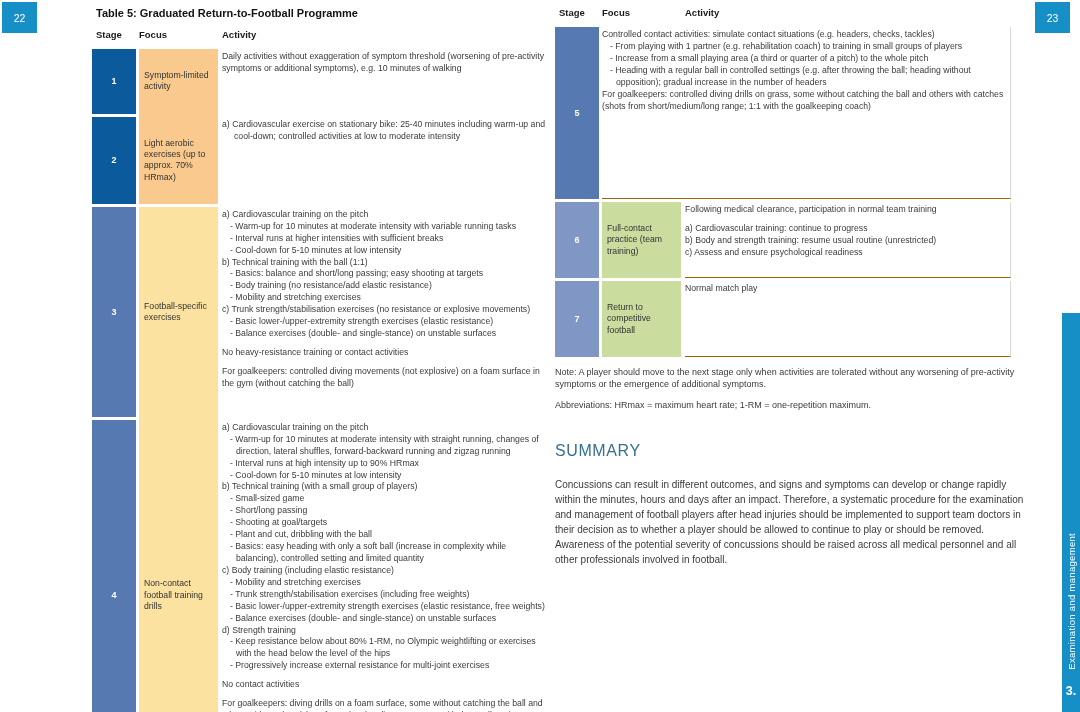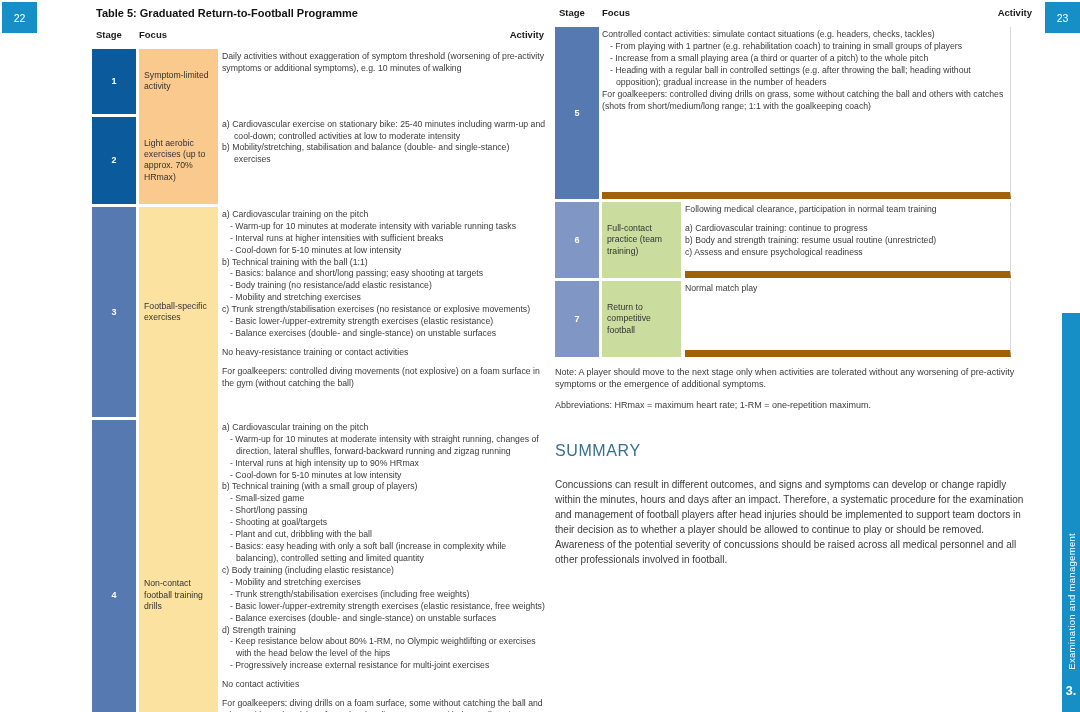--- a/index.html
+++ b/index.html
@@ -3,53 +3,53 @@
 <meta charset="utf-8">
 <style>
   html,body{margin:0;padding:0;background:#ffffff;}
   .screen{position:relative;width:1080px;height:712px;background:#ffffff;overflow:hidden;
           font-family:"Liberation Sans",sans-serif;color:#3b3b3b;}
 
   
   .pgbox{position:absolute;top:2px;width:35px;height:31px;background:#168fc6;color:#fff;
          font-size:10.5px;display:flex;align-items:center;justify-content:center;}
   .pgbox.left{left:2px;text-align:center;}
-  .pgbox.right{right:0;}
+  .pgbox.right{right:10px;}
 
   
   .side-strip{position:absolute;right:0;top:313px;bottom:0;width:18px;background:#168fc6;
               display:flex;flex-direction:column;align-items:center;justify-content:flex-end;}
   .side-label{writing-mode:vertical-rl;transform:rotate(180deg);color:#ffffff;font-size:9.5px;
               letter-spacing:.3px;white-space:nowrap;margin-bottom:14px;}
   .side-num{color:#ffffff;font-size:12.5px;font-weight:bold;margin-bottom:14px;}
 
   
   .page-col{position:absolute;top:5px;}
   .page-left{left:92px;width:452px;}
   .page-right{left:555px;width:477px;}
 
   .tbl-title{font-size:11px;font-weight:bold;color:#121212;margin:2px 0 10px 4px;}
 
   .thead{display:flex;font-weight:bold;font-size:9.5px;color:#1a1a1a;margin:2px 0 9px 0;}
   .h-stage{width:44px;padding-left:4px;margin-right:3px;box-sizing:border-box;}
   .h-focus{width:79px;margin-right:4px;}
-  .h-activity{flex:1;text-align:right;}
+  .h-activity{flex:1;}
 
   .rtf-table{width:456px;}
   .trow{display:flex;align-items:stretch;margin-bottom:3px;}
   .trow:last-child{margin-bottom:0;}
   .cell{box-sizing:border-box;}
   .cell.stage{width:44px;margin-right:3px;display:flex;align-items:center;justify-content:center;}
   .stnum{color:#ffffff;font-size:9px;font-weight:bold;}
   .cell.focus{width:79px;margin-right:4px;position:relative;display:flex;align-items:center;}
   .focus-bg{position:absolute;left:0;right:0;top:0;bottom:0;}
   .cell.focus.joined .focus-bg{top:-3px;}
   .ftext{position:relative;padding:21px 5px;font-size:8.7px;line-height:1.3;color:#333333;}
   .cell.activity{flex:1;padding-top:2px;font-size:8.7px;line-height:1.37;color:#3b3b3b;}
-  .bordered .cell.activity{border-bottom:7px solid #a16207;border-right:1px solid #d7d9db;padding-right:4px;}
+  .bordered .cell.activity{border-bottom:1px solid #a16207;border-right:1px solid #d7d9db;padding-right:4px;}
 
   .line{margin:0;}
   .line.ind1{padding-left:12px;text-indent:-12px;}
   .line.ind2{padding-left:14px;text-indent:-6px;}
   .line.gap{margin-top:7px;}
 
   .note-text{font-size:9px;line-height:1.4;margin-top:9px;color:#3b3b3b;}
   .abbr-text{font-size:9px;line-height:1.4;margin-top:8px;color:#3b3b3b;}
 
   .summary-heading{font-size:16px;color:#35708f;letter-spacing:.6px;margin-top:30px;font-weight:normal;}
@@ -90,21 +90,20 @@
         <div class="trow" style="min-height: 62px;">
           <div class="cell stage" style="background: rgb(11, 90, 156);">
             <span class="stnum">2</span>
           </div>
           <div class="cell focus joined">
             <div class="focus-bg" style="background: rgb(249, 201, 141);"></div>
             <div class="ftext">Light aerobic exercises (up to approx. 70% HRmax)</div>
           </div>
           <div class="cell activity">
             <div class="line ind1">a) Cardiovascular exercise on stationary bike: 25-40 minutes including warm-up and cool-down; controlled activities at low to moderate intensity</div>
-            <div class="line ind1">b) Mobility/stretching, stabilisation and balance (double- and single-stance) exercises</div>
           </div>
         </div>
         <div class="trow" style="min-height: 210px;">
           <div class="cell stage" style="background: rgb(86, 121, 177);">
             <span class="stnum">3</span>
           </div>
           <div class="cell focus">
             <div class="focus-bg" style="background: rgb(252, 226, 160);"></div>
             <div class="ftext">Football-specific exercises</div>
           </div>

